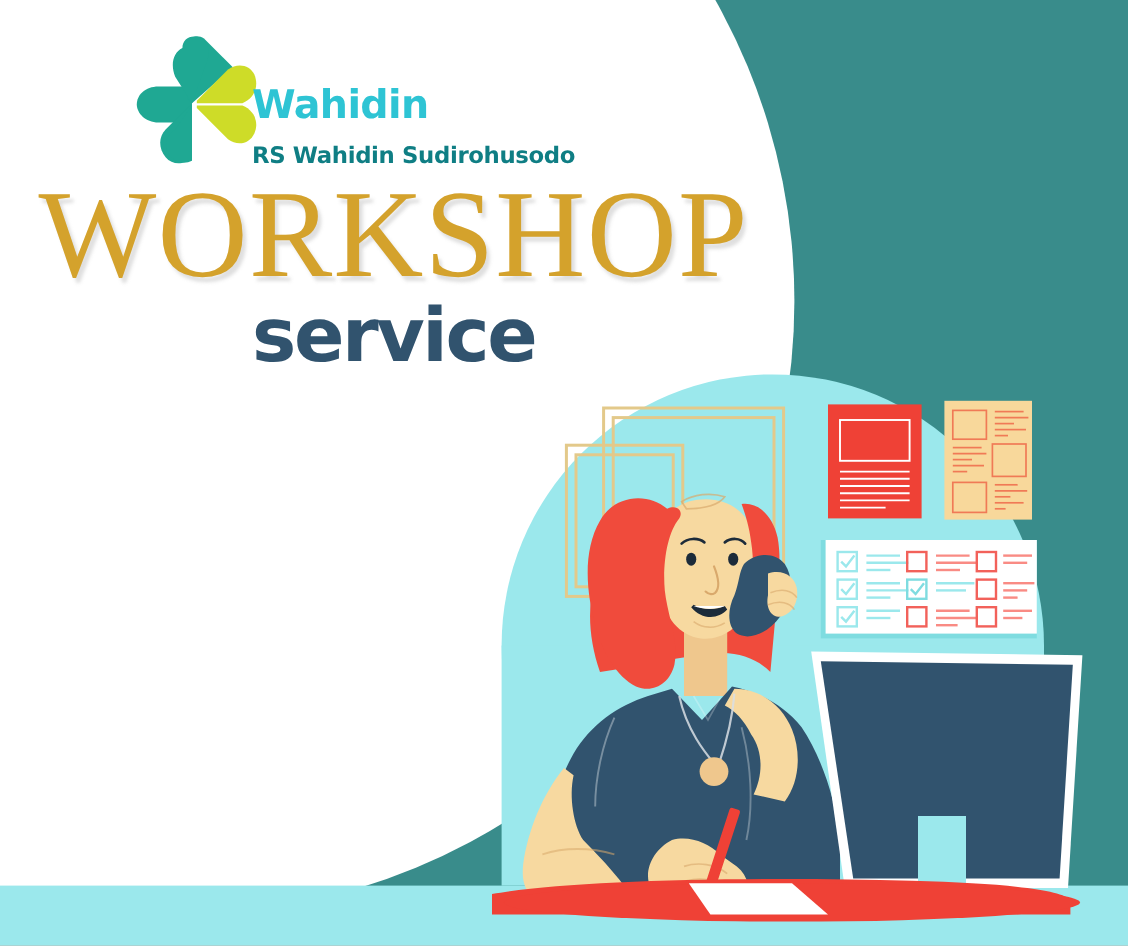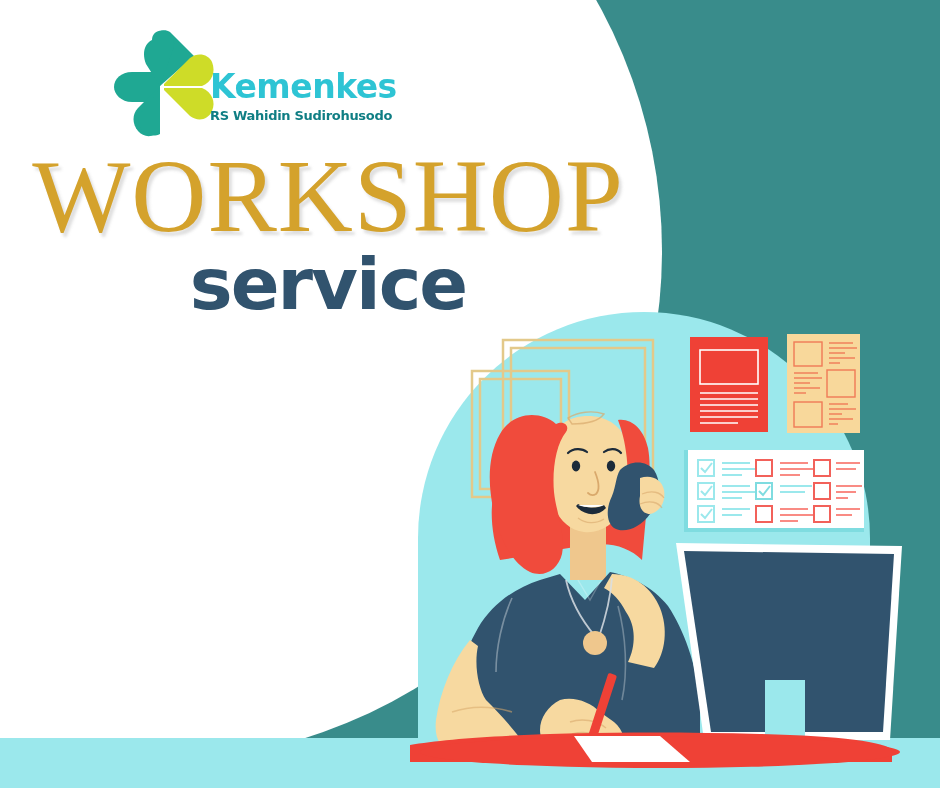--- a/index.html
+++ b/index.html
@@ -39,38 +39,38 @@
   #logo-block{position:absolute;left:112px;top:30px;width:400px;height:110px;}
   .logo-mark{position:absolute;left:0;top:0;width:110px;height:110px;}
   .logo-text{position:absolute;left:98px;top:40px;}
   .logo-name{
     font-family:"DejaVu Sans","Liberation Sans",sans-serif;
     font-weight:bold;font-size:33px;letter-spacing:-0.5px;
     color:#2EC4D4;line-height:1;
   }
   .logo-sub{
     font-family:"DejaVu Sans","Liberation Sans",sans-serif;
-    font-weight:bold;font-size:13px;letter-spacing:-0.3px;
-    color:#0F7E84;line-height:1;margin-top:6px;
+    font-weight:bold;font-size:19px;letter-spacing:-0.3px;
+    color:#0F7E84;line-height:1;margin-top:18px;
   }
 
   
   #headline{position:absolute;left:8px;top:148px;width:640px;}
   .t-workshop{
     font-family:"Liberation Serif","DejaVu Serif",serif;
     font-weight:normal;font-size:104px;line-height:0.92;
     color:#D4A22C;
     text-align:center;
     letter-spacing:1px;
     text-shadow:3px 4px 3px rgba(150,150,150,0.30);
     margin:0;
   }
   .t-service{
     font-family:"DejaVu Sans","Liberation Sans",sans-serif;
-    font-weight:bold;font-size:72px;line-height:0.97;
+    font-weight:bold;font-size:62px;line-height:0.97;
     color:#31536E;letter-spacing:-2px;
     text-align:center;margin:0;margin-top:6px;
   }
   .t-excellence{
     font-family:"DejaVu Sans","Liberation Sans",sans-serif;
     font-weight:bold;font-size:86px;line-height:0.97;
     color:#31536E;letter-spacing:-2px;
     text-align:center;margin:0;margin-top:-6px;
   }
 
@@ -345,21 +345,21 @@
       <path d="M 40 10 C 40 2 48 -2 56 2 C 62 6 64 14 60 22 L 48 56 L 34 34 C 30 24 32 14 40 10 Z" fill="#1FA893"></path>
 
       <path d="M 52 54 L 78 28 C 86 22 96 24 100 32 C 104 42 100 52 90 56 L 52 56 Z" fill="#CEDC28"></path>
 
       <path d="M 52 58 L 90 58 C 100 62 104 72 100 81 C 96 90 86 92 78 86 L 52 60 Z" fill="#CEDC28"></path>
 
       <path d="M 48 58 L 48 100 C 42 108 32 108 26 101 C 20 94 20 84 26 78 L 46 58 Z" fill="#1FA893"></path>
       <path d="M 34 78 L 48 58 L 48 104 C 40 108 30 104 27 95 C 25 88 28 82 34 78 Z" fill="#1FA893"></path>
     </svg>
     <div class="logo-text">
-      <div class="logo-name">Kemenkes</div>
+      <div class="logo-name">Wahidin</div>
       <div class="logo-sub">RS Wahidin Sudirohusodo</div>
     </div>
   </div>
 
   <div id="headline">
     <div class="t-workshop">WORKSHOP</div>
     <div class="t-service">service</div>
   </div>
 
 </div>

